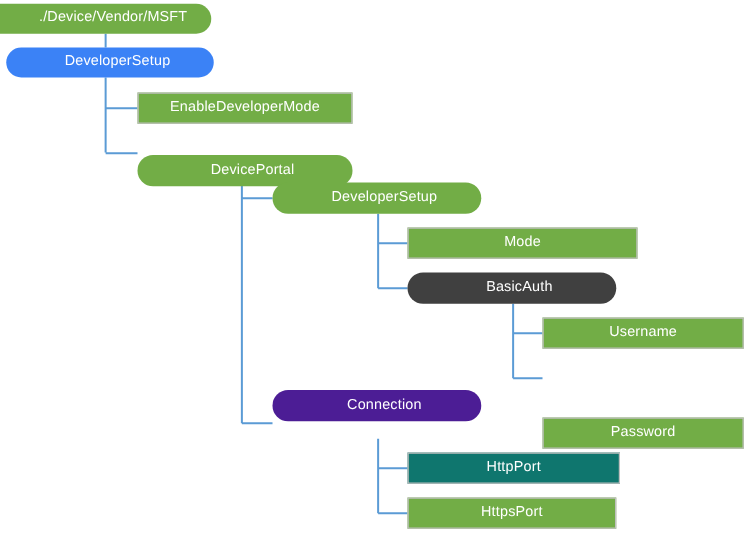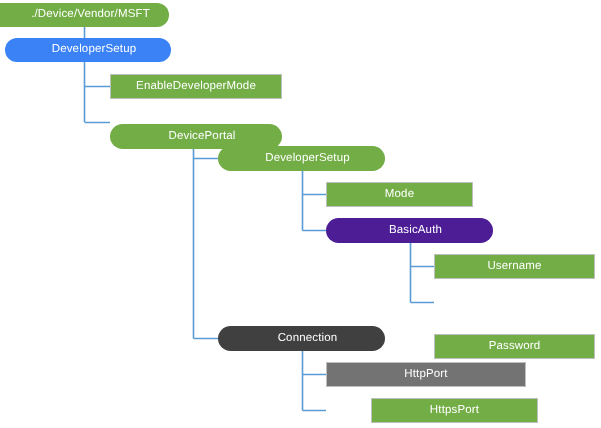--- a/index.html
+++ b/index.html
@@ -80,36 +80,36 @@
       </div>
       <div class="node rect" style="left: 110px; top: 74px; width: 172px; height: 25px; background: rgb(114, 173, 70); color: rgb(255, 255, 255); border-color: rgb(191, 191, 191);">
         <span class="node-label">EnableDeveloperMode</span>
       </div>
       <div class="node rounded" style="left: 110px; top: 110px; width: 172px; height: 25px; background: rgb(114, 173, 70); color: rgb(255, 255, 255); margin-top: 14px;">
         <span class="node-label">DevicePortal</span>
       </div>
       <div class="node rounded" style="left: 218px; top: 146px; width: 167px; height: 25px; background: rgb(114, 173, 70); color: rgb(255, 255, 255);">
         <span class="node-label">DeveloperSetup</span>
       </div>
-      <div class="node rect" style="left: 326px; top: 182px; width: 147px; height: 25px; background: rgb(114, 173, 70); color: rgb(255, 255, 255); border-color: rgb(191, 191, 191);">
+      <div class="node rect" style="left: 326px; top: 182px; width: 184px; height: 25px; background: rgb(114, 173, 70); color: rgb(255, 255, 255); border-color: rgb(191, 191, 191);">
         <span class="node-label">Mode</span>
       </div>
-      <div class="node rounded" style="left: 326px; top: 218px; width: 167px; height: 25px; background: #4c1d95; color: rgb(255, 255, 255);">
+      <div class="node rounded" style="left: 326px; top: 218px; width: 167px; height: 25px; background: #404040; color: rgb(255, 255, 255);">
         <span class="node-label">BasicAuth</span>
       </div>
       <div class="node rect" style="left: 434px; top: 254px; width: 161px; height: 25px; background: rgb(114, 173, 70); color: rgb(255, 255, 255); border-color: rgb(191, 191, 191);">
         <span class="node-label">Username</span>
       </div>
       <div class="node rect" style="left: 434px; top: 290px; width: 161px; height: 25px; background: rgb(114, 173, 70); color: rgb(255, 255, 255); border-color: rgb(191, 191, 191); margin-top: 44px;">
         <span class="node-label">Password</span>
       </div>
-      <div class="node rounded" style="left: 218px; top: 326px; width: 167px; height: 25px; background: #404040; color: rgb(255, 255, 255);">
+      <div class="node rounded" style="left: 218px; top: 312px; width: 167px; height: 25px; background: #4c1d95; color: rgb(255, 255, 255);">
         <span class="node-label">Connection</span>
       </div>
-      <div class="node rect" style="left: 326px; top: 362px; width: 200px; height: 25px; background: #737373; color: rgb(255, 255, 255); border-color: rgb(191, 191, 191);">
+      <div class="node rect" style="left: 326px; top: 362px; width: 170px; height: 25px; background: #0f766e; color: rgb(255, 255, 255); border-color: rgb(191, 191, 191);">
         <span class="node-label">HttpPort</span>
       </div>
-      <div class="node rect" style="left: 326px; top: 398px; width: 167px; height: 25px; background: rgb(114, 173, 70); color: rgb(255, 255, 255); border-color: rgb(191, 191, 191); margin-left: 45px;">
+      <div class="node rect" style="left: 326px; top: 398px; width: 167px; height: 25px; background: rgb(114, 173, 70); color: rgb(255, 255, 255); border-color: rgb(191, 191, 191);">
         <span class="node-label">HttpsPort</span>
       </div>
     </div>
 
 </div>
 
 </body></html>

